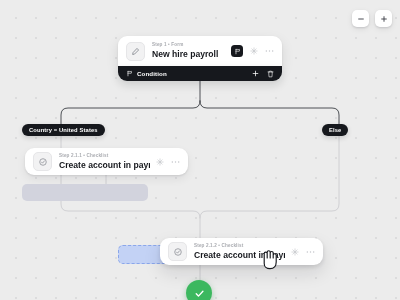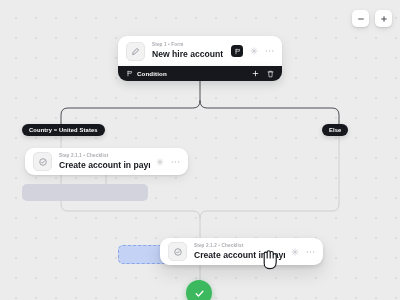--- a/index.html
+++ b/index.html
@@ -284,21 +284,21 @@
   </div>
 
   <div class="card" id="form-card">
     <div class="icon-box">
       <svg width="9" height="9" viewBox="0 0 14 14">
         <path d="M9.3 2.2 L11.8 4.7 L5.4 11.1 L2.6 11.6 L3.1 8.8 Z" fill="none" stroke="#6f737b" stroke-width="1.1" stroke-linejoin="round"></path>
       </svg>
     </div>
     <div class="card-text">
       <div class="step-meta">Step 1 • Form</div>
-      <div class="step-title">New hire account</div>
+      <div class="step-title">New hire payroll</div>
     </div>
     <div class="card-actions">
       <div class="chip-dark">
         <svg width="7" height="7" viewBox="0 0 12 12">
           <path d="M3.4 10 V2.2 M3.4 2.6 C5.6 1.4 7.4 3.4 9.2 2.3 L9.2 5.4 C7.4 6.5 5.6 4.5 3.4 5.7" fill="none" stroke="#ffffff" stroke-width="1.1" stroke-linecap="round" stroke-linejoin="round"></path>
         </svg>
       </div>
       <svg width="8" height="8" viewBox="0 0 14 14">
         <path d="M7 1.5 V12.5 M1.5 7 H12.5 M3.2 3.2 L10.8 10.8 M10.8 3.2 L3.2 10.8" stroke="#c2c4c9" stroke-width="1.1" stroke-linecap="round"></path>
       </svg>

